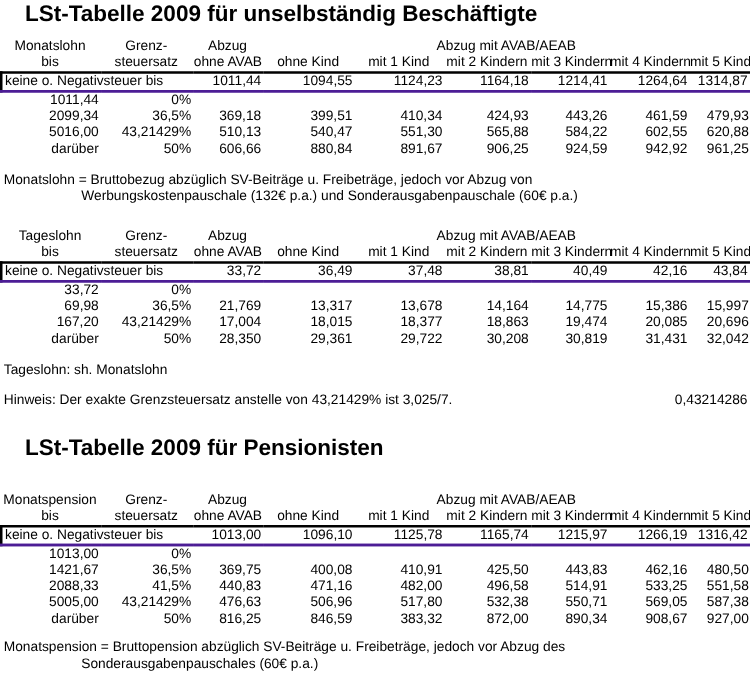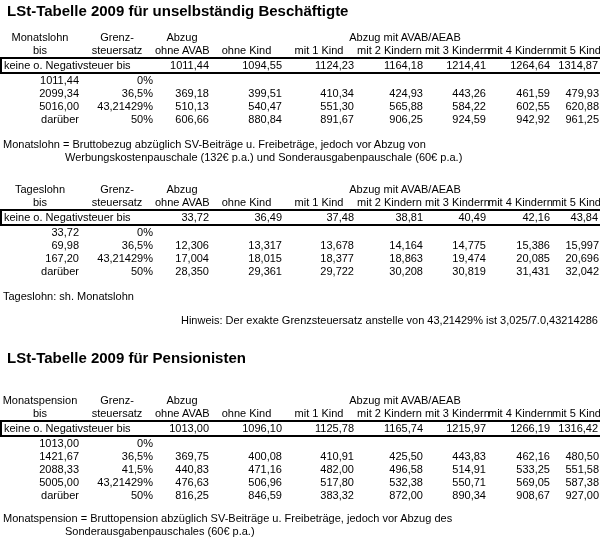--- a/index.html
+++ b/index.html
@@ -8,23 +8,23 @@
     background: #ffffff;
     color: #000000;
     font-family: "Liberation Sans", sans-serif;
     font-size: 11px;
     overflow: hidden;
   }
   .wrap { padding-top: 4px; }
 
   .title {
     font-weight: 700;
-    font-size: 15px;
+    font-size: 18px;
     line-height: 14px;
-    padding-left: 7px;
+    padding-left: 20px;
     white-space: nowrap;
   }
   .title.t1 { margin-bottom: 13px; }
   .title.t2 { margin-top: 24px; margin-bottom: 29px; }
 
   table.lst {
     border-collapse: collapse;
     table-layout: fixed;
     width: 600px;
   }
@@ -34,31 +34,31 @@
     height: 13px;
     line-height: 13px;
     padding: 0 2px 0 0;
     white-space: nowrap;
     overflow: visible;
   }
   table.lst th.colh { text-align: center; }
   table.lst th.colh.last { text-align: right; }
   table.lst td.num { text-align: right; }
   table.lst td.label { text-align: left; padding-left: 2px; }
-  tr.boxed td { border-top: 2px solid #000; border-bottom: 2px solid #000000; }
+  tr.boxed td { border-top: 2px solid #000; border-bottom: 2px solid #4c1d95; }
   tr.boxed td:first-child { border-left: 2px solid #000; }
   tr.boxed td:last-child { border-right: 2px solid #000; }
 
   .note { margin-top: 12px; padding-left: 3px; }
   .note div { height: 13px; line-height: 13px; white-space: nowrap; }
   .note .indent { padding-left: 62px; }
   .gap-table { margin-top: 19px; }
   .footnote { margin-top: 12px; padding-left: 3px; height: 13px; line-height: 13px; }
   .hint {
-    display: flex; justify-content: flex-end;
+    display: flex; justify-content: space-between;
     padding: 0 2px 0 3px;
     height: 13px; line-height: 13px; white-space: nowrap;
   }
   .hint.h1 { margin-top: 11px; }
   .hint.h2 { margin-top: 14px; }
   .note2 { margin-top: 10px; }
 </style>
 </head>
 <body>
 
@@ -213,21 +213,21 @@
           <td class="num"></td>
           <td class="num"></td>
           <td class="num"></td>
           <td class="num"></td>
           <td class="num"></td>
           <td class="num"></td>
         </tr>
         <tr>
           <td class="num">69,98</td>
           <td class="num">36,5%</td>
-          <td class="num">12,306</td>
+          <td class="num">21,769</td>
           <td class="num">13,317</td>
           <td class="num">13,678</td>
           <td class="num">14,164</td>
           <td class="num">14,775</td>
           <td class="num">15,386</td>
           <td class="num">15,997</td>
         </tr>
         <tr>
           <td class="num">167,20</td>
           <td class="num">43,21429%</td>

